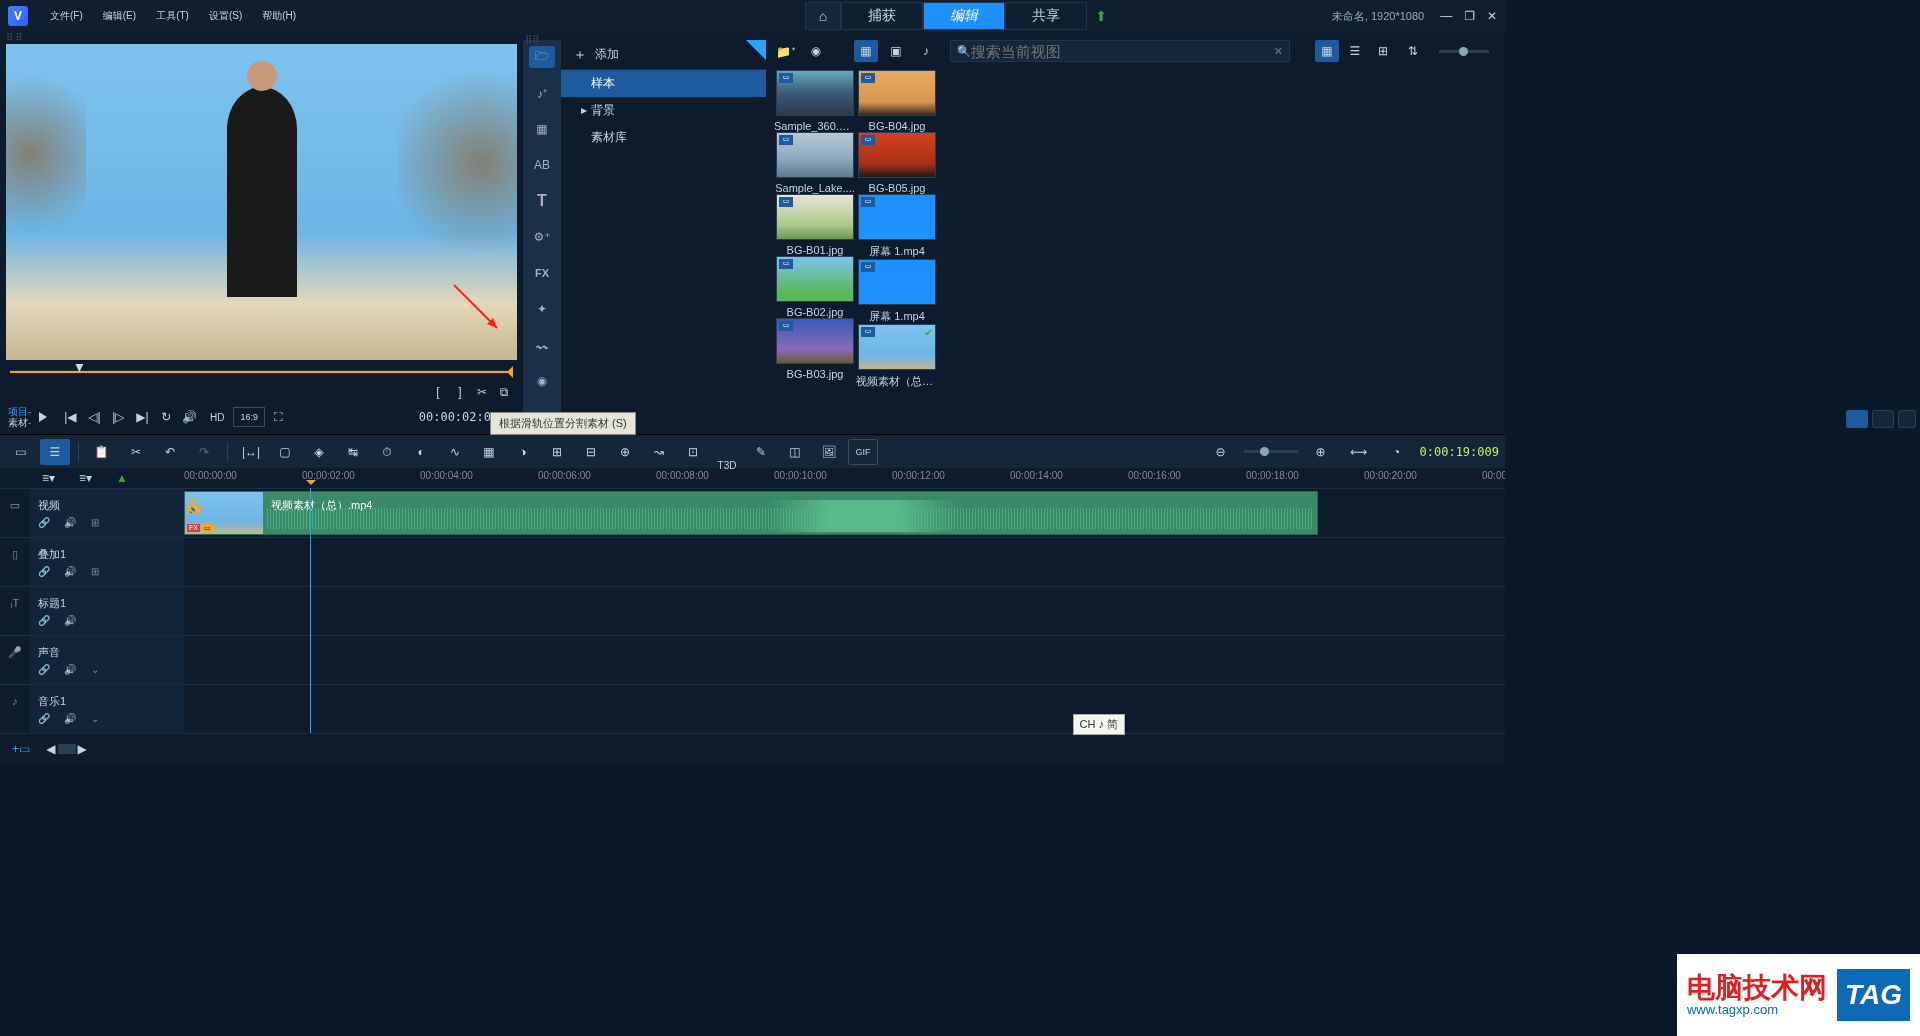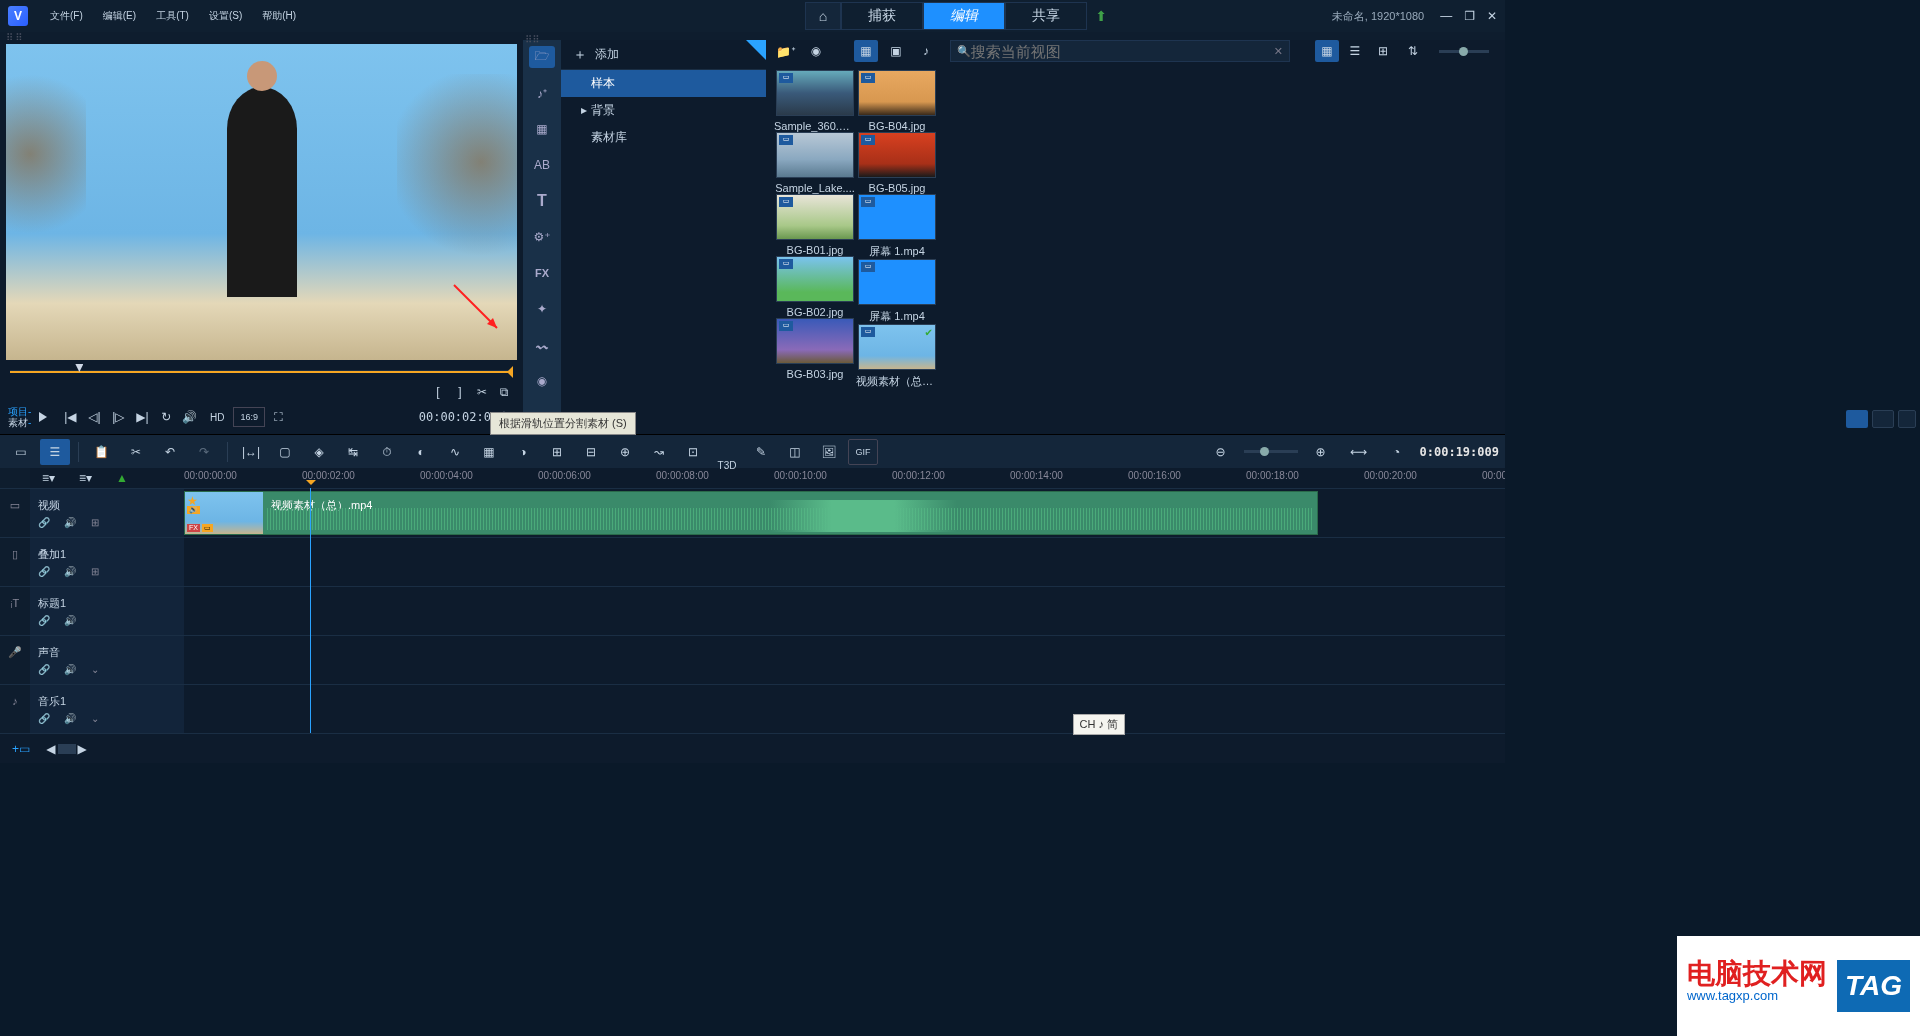--- a/index.html
+++ b/index.html
@@ -68,21 +68,21 @@
 .thumb .name { font-size:11px; margin-top:4px; white-space:nowrap; overflow:hidden; text-overflow:ellipsis; max-width:82px; text-align:center; }
 .tooltip { position:absolute; left:490px; top:412px; background:#e6e6d8; color:#333; padding:3px 8px; font-size:11px; border:1px solid #888; z-index:100; }
 
 .timeline-toolbar { height: 34px; background:#14263a; display:flex; align-items:center; padding:0 6px; gap:4px; border-top:1px solid #000; }
 .tl-btn { width:30px; height:26px; display:flex;align-items:center;justify-content:center; cursor:pointer; border-radius:2px; }
 .tl-btn.active { background:#1e5a9e; }
 .tl-sep { width:1px; height:20px; background:#2a3e55; margin:0 4px; }
 .tl-zoom { margin-left:auto; display:flex; align-items:center; gap:8px; }
 .tl-zoom-track { width:54px; height:3px; background:#2a3e55; position:relative; }
 .tl-zoom-track::after { content:''; position:absolute; left:30%; top:-3px; width:9px;height:9px;background:#8aa;border-radius:50%; }
-.tl-time { font-family:monospace; font-size:12px; color:#e5e5e5;font-weight:bold; }
+.tl-time { font-family:monospace; font-size:12px; color:#bef264; }
 
 .ruler-row { height:20px; background:#0d1b2c; display:flex; }
 .ruler-controls { width:154px; display:flex; align-items:center; padding-left:12px; gap:24px; }
 .ruler { flex:1; position:relative; font-size:10px; color:#889; font-family:monospace; }
 .ruler .tick { position:absolute; top:2px; }
 
 .tracks { background:#0d1b2c; }
 .track { display:flex; border-top:1px solid #1a2e44; }
 .track-head { width:154px; min-height:48px; background:#12243a; padding:4px 8px; display:flex; flex-direction:column; justify-content:center; }
 .track-head .tname { font-size:11px; margin-bottom:4px; }
@@ -100,21 +100,21 @@
 .clip .cname { position:absolute; left:86px; top:6px; font-size:11px; color:#fff; }
 .playhead { position:absolute; left:156px; top:0; bottom:0; width:1px; background:#2aa3ff; z-index:5; }
 .playhead::before { content:''; position:absolute; top:-8px; left:-4px; width:0;height:0; border:5px solid transparent; border-top-color:#f5a623; }
 
 .status-bar { height: 30px; background:#0d1b2c; border-top:1px solid #1a2e44; display:flex; align-items:center; padding:0 12px; position:relative; }
 .ime-tip { position:absolute; right:380px; bottom:28px; background:#f5f5f0; color:#333; font-size:11px; padding:2px 6px; border:1px solid #aaa; }
 
 .top-right-extras { position:absolute; right:4px; top:410px; display:flex; gap:4px; }
 .tr-btn { width:22px;height:18px;background:#1e5a9e;border-radius:2px; }
 
-.watermark { position:absolute; right:0; bottom:0; background:#fff; padding:24px 10px; display:flex; align-items:flex-start; gap:10px; z-index:50; }
+.watermark { position:absolute; right:0; bottom:0; background:#fff; padding:15px 10px; display:flex; align-items:center; gap:10px; z-index:50; }
 .watermark .t1 { color:#e02020; font-size:28px; font-weight:bold; line-height:1; }
 .watermark .t2 { color:#0066cc; font-size:13px; }
 .watermark .tag-box { background:#0e6ab4; color:#fff; font-size:28px; font-weight:bold; padding:10px 8px; font-style:italic; }
 
 svg { display:block; }
 .icon-tri { width:0;height:0;border:5px solid transparent; border-left:8px solid #c5d4e3; }
 </style>
 </head>
 <body>
 

